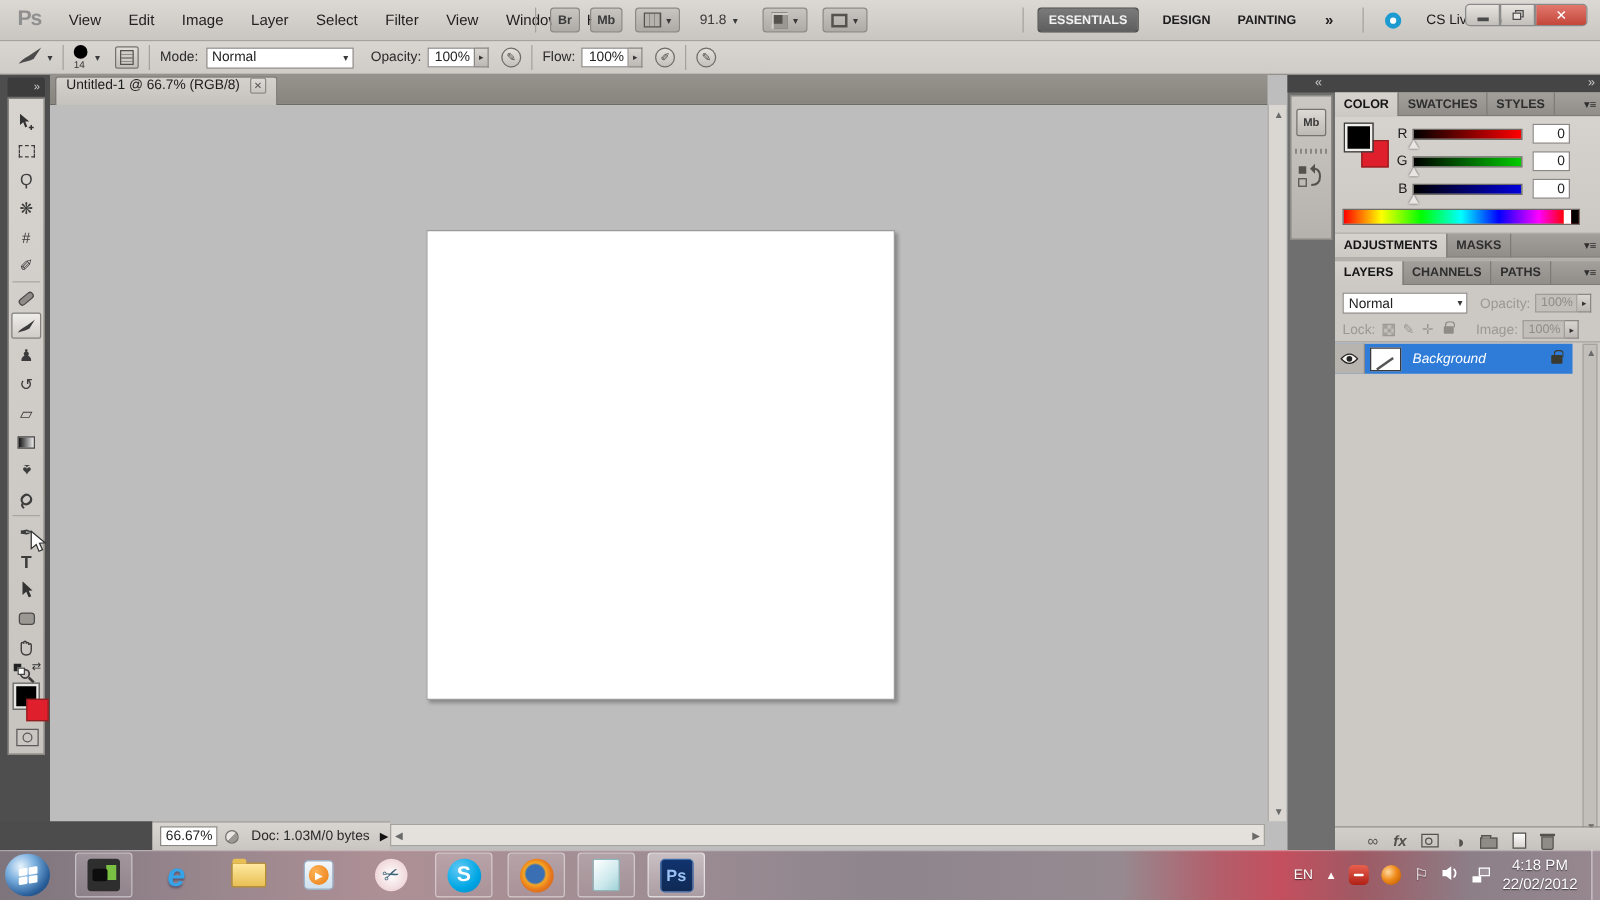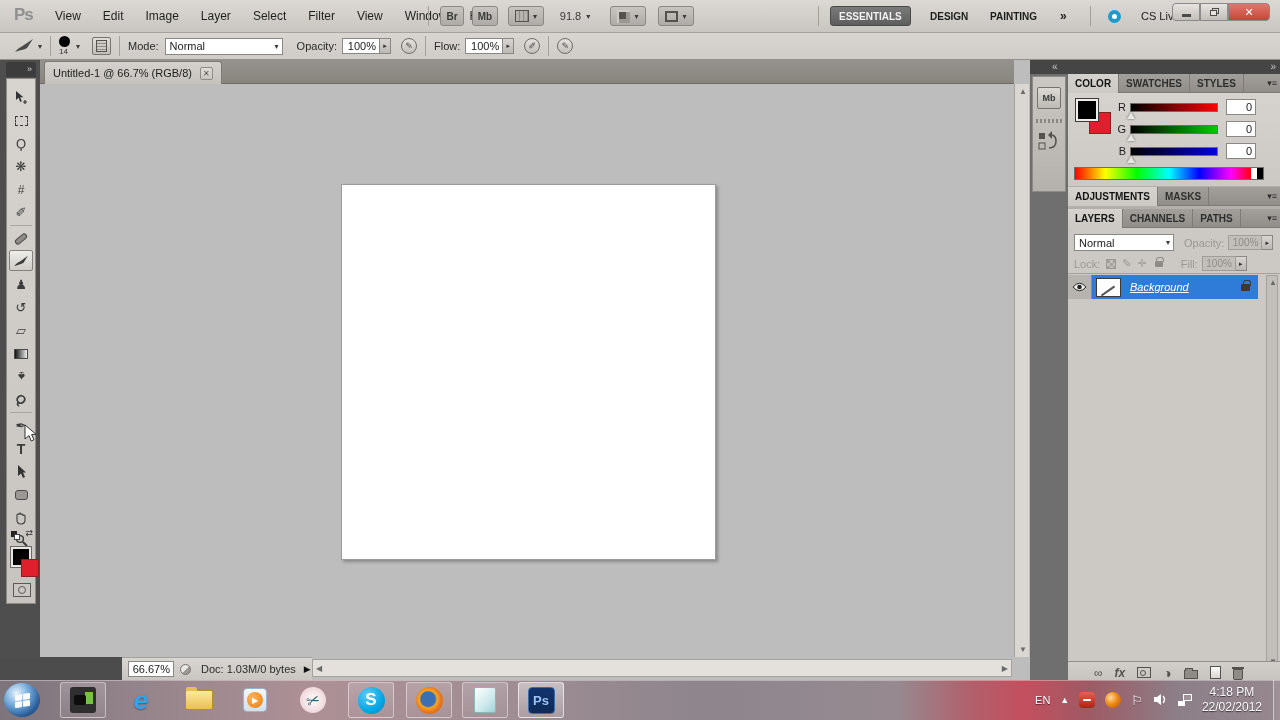--- a/index.html
+++ b/index.html
@@ -66,21 +66,21 @@
   .mini-pair .s { position:absolute; right:0; top:-3px; font-size:9px; color:#333; }
   .qmask { position:absolute; left:6px; top:504px; width:18px; height:14px; border:1px solid #5a5a5a;
     background:#cac7c2; display:flex; align-items:center; justify-content:center; }
   .qmask i { width:8px; height:8px; border:1.5px solid #5a5a5a; border-radius:50%; }
 
   
   .tabstrip { position:absolute; left:40px; top:60px; width:974px; height:24px;
     background:linear-gradient(#96938e,#88857f); border-bottom:1px solid #6e6b66; }
   .doctab { position:absolute; left:4px; top:1px; height:23px; background:linear-gradient(#d5d2cd,#c5c2bd);
     border:1px solid #7e7b76; border-bottom:none; border-radius:3px 3px 0 0;
-    display:flex; align-items:center; padding:0 8px; gap:8px; font-size:11px; color:#1c1c1c; }
+    display:flex; padding:0 8px; gap:8px; font-size:11px; color:#1c1c1c; }
   .tab-close { width:13px; height:13px; border:1px solid #8e8b86; border-radius:2px; font-size:8px;
     display:flex; align-items:center; justify-content:center; color:#555; background:linear-gradient(#dedbd6,#c9c6c1); }
   .workspace { position:absolute; left:40px; top:84px; width:974px; height:573px; background:#bdbdbd; }
   .canvas { position:absolute; left:301px; top:100px; width:375px; height:376px; background:#fff;
     border:1px solid #9c9c9c; box-shadow:2px 2px 3px rgba(0,0,0,0.28); }
   .vscroll { position:absolute; left:1014px; top:84px; width:15px; height:573px; background:#dad7d2; border-left:1px solid #a5a29d; }
   .hscroll { position:absolute; left:312px; top:659px; width:700px; height:18px; background:#e4e1dc; border:1px solid #a5a29d; }
   .scroll-arrow { position:absolute; font-size:8px; color:#6a6a6a; }
   .statusbar { position:absolute; left:122px; top:657px; width:190px; height:23px;
     background:linear-gradient(#d9d6d1,#c9c6c1); border-top:1px solid #a5a29d; display:flex; align-items:center; }
@@ -125,21 +125,21 @@
   .gray-field { background:#c2bfba; border:1px solid #a09d98; height:15px; display:flex;
     align-items:center; justify-content:flex-end; padding:0 3px; font-size:10px; color:#8f8c87; }
   .dd-white { background:#fff; border:1px solid #8a8784; height:17px; display:flex; align-items:center;
     padding:0 4px; font-size:11px; position:relative; }
   .dd-white .dd-arrow { position:absolute; right:3px; }
   .layer-row { position:absolute; left:0px; top:47px; width:190px; height:24px; background:#2f7cd8; display:flex; align-items:center; }
   .eye-cell { width:24px; height:24px; background:#b7b4af; border-right:1px solid #8e8b86;
     display:flex; align-items:center; justify-content:center; }
   .thumb { width:25px; height:19px; background:#fff; border:1px solid #3a3a3a; margin-left:4px; position:relative; overflow:hidden; }
   .thumb i { position:absolute; left:3px; top:11px; width:16px; height:2px; background:#555; transform:rotate(-35deg); }
-  .layer-name { margin-left:9px; font-style:italic; font-size:11px; color:#fff; flex:1;text-decoration:underline; }
+  .layer-name { margin-left:9px; font-style:italic; font-size:11px; color:#fff; flex:1; }
   .mini-lock { position:relative; width:9px; height:7px; background:#3a3a30; border-radius:1px; margin-right:8px; }
   .mini-lock::before { content:""; position:absolute; left:1.5px; top:-4px; width:6px; height:5px;
     border:1.5px solid #3a3a30; border-bottom:none; border-radius:3px 3px 0 0; }
   .lock-ico { position:relative; width:8px; height:6px; background:#8f8c87; border-radius:1px; display:inline-block; }
   .lock-ico::before { content:""; position:absolute; left:1px; top:-4px; width:6px; height:4px;
     border:1.5px solid #8f8c87; border-bottom:none; border-radius:3px 3px 0 0; }
   .lp-scroll { position:absolute; right:2px; top:47px; width:12px; height:394px; background:#c2bfba; border:1px solid #a5a29d; }
   .lp-bottom { position:absolute; left:0; bottom:0; width:212px; height:22px; border-top:1px solid #94918c;
     background:linear-gradient(#d2cfca,#c5c2bd); display:flex; align-items:center; gap:12px; padding-left:26px; }
   .bicon { color:#55524d; font-size:12px; display:flex; align-items:center; justify-content:center; }
@@ -460,21 +460,21 @@
           <div class="gray-field" style="width:34px; margin-left:4px">100%</div>
           <div class="spin-btn" style="height:15px">▸</div>
         </div>
 
         <div style="position:absolute; left:6px; top:28px; display:flex; align-items:center">
           <span class="disabled">Lock:</span>
           <span style="margin-left:6px; width:10px; height:10px; border:1px solid #9b9892; background:repeating-conic-gradient(#c2bfba 0 25%,#a5a29d 0 50%) 0 0/6px 6px"></span>
           <span class="disabled" style="margin-left:6px">✎</span>
           <span class="disabled" style="margin-left:6px">✛</span>
           <span class="lock-ico" style="margin-left:8px"></span>
-          <span class="disabled" style="margin-left:18px">Fill:</span>
+          <span class="disabled" style="margin-left:18px">Image:</span>
           <div class="gray-field" style="width:34px; margin-left:4px">100%</div>
           <div class="spin-btn" style="height:15px">▸</div>
         </div>
         <div style="position:absolute; left:0; top:45px; width:212px; height:1px; background:#a5a29d"></div>
 
         <div class="layer-row">
           <div class="eye-cell">
             <svg width="15" height="10" viewBox="0 0 15 10">
                 <path d="M1 5 Q7.5 -2.5 14 5 Q7.5 12.5 1 5 Z" fill="#f4f2ee" stroke="#222"></path>
                 <circle cx="7.5" cy="5" r="2.3" fill="#222"></circle>

